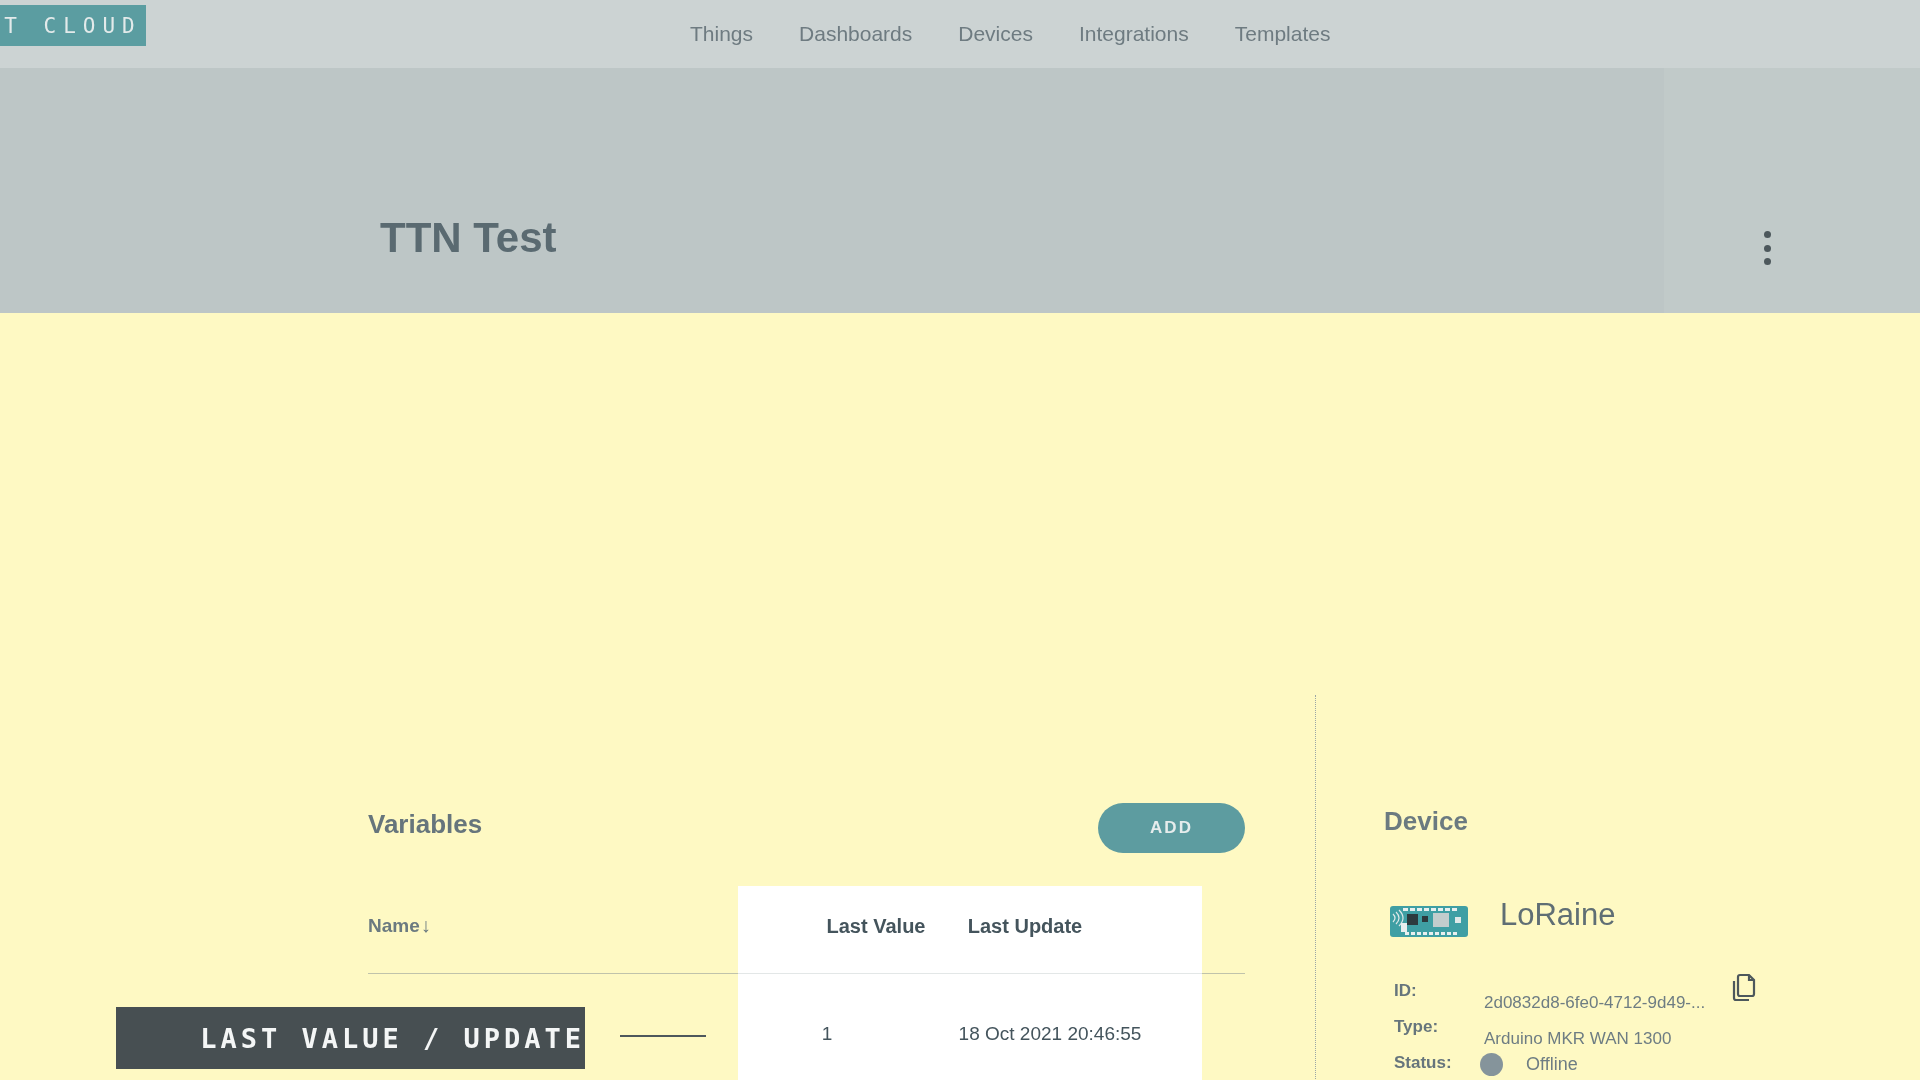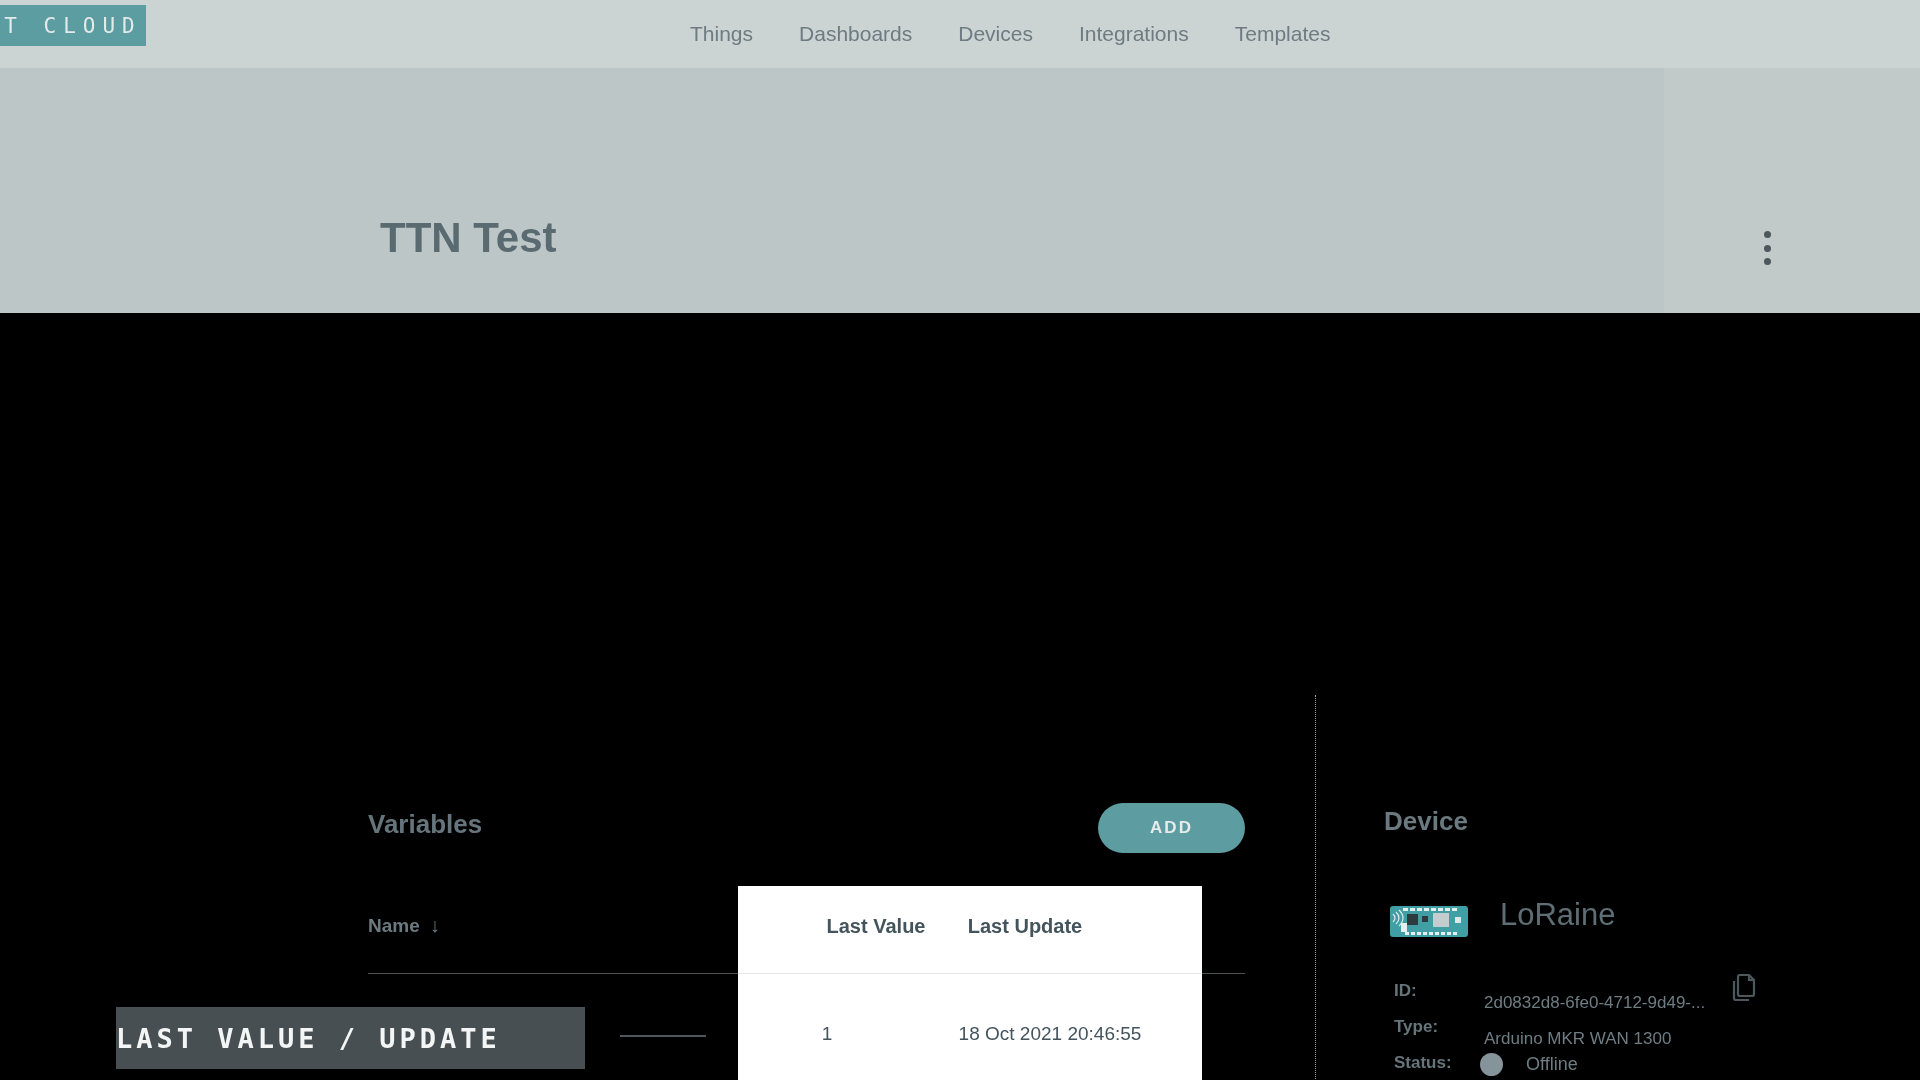--- a/index.html
+++ b/index.html
@@ -24,48 +24,48 @@
 
   .tabs { position:absolute; left:368px; top:247px; width:1422px; height:66px; display:flex; }
   .tab { flex:1; border:1px solid #a6b1b1; border-left:none; display:flex; align-items:center;
          justify-content:center; font-size:20px; color:#5f6e74; cursor:pointer;
          background:#c7d0d0;
          background-image:repeating-linear-gradient(135deg, rgba(255,255,255,0.22) 0 2px, transparent 2px 7px); }
   .tab:first-child { border-left:1px solid #a6b1b1; background:#c1cbcb; background-image:none; }
   .tabs-baseline { position:absolute; left:0; top:312px; width:1920px; height:0; border-top:1px solid #a9b4b4; }
 
   
-  .content { position:absolute; left:0; top:313px; width:1920px; height:767px; background:#000000; }
+  .content { position:absolute; left:0; top:313px; width:1920px; height:767px; background:#fef9c3; }
   .vdivider { position:absolute; left:1315px; top:382px; height:698px; width:0; border-left:1px dotted #9aa6a6; }
 
   .variables-heading { position:absolute; left:368px; top:496px; font-size:26px; font-weight:bold; color:#66757c; }
   .add-btn { position:absolute; left:1098px; top:490px; width:147px; height:50px; border-radius:25px;
              background:#5d9ca0; border:none; color:#e6ecec; font-family:"Liberation Sans",sans-serif;
              font-weight:bold; font-size:17px; letter-spacing:2px; cursor:pointer; }
 
   .name-header { position:absolute; left:368px; top:601px; font-size:19px; font-weight:bold; color:#6b7a80;
-                 cursor:pointer; display:flex; gap:10px; align-items:center; }
+                 cursor:pointer; display:flex; gap:1px; align-items:center; }
   .sort-glyph { font-weight:normal; font-size:20px; color:#6b7a80; }
 
   .gridline { position:absolute; left:368px; width:877px; height:0; border-top:1px solid rgba(140,152,152,0.55); }
   .gridline.a { top:660px; }
 
   
   .spotlight { position:absolute; left:738px; top:573px; width:464px; height:254px; background:#ffffff; }
   .spotlight .col-h { position:absolute; top:29px; width:140px; text-align:center;
                       font-size:20px; font-weight:bold; color:#44545c; white-space:nowrap; }
   .spotlight .col-h.v { left:68px; } .spotlight .col-h.u { left:217px; }
   .spotlight .line { position:absolute; left:0; right:0; height:0; border-top:1px solid #e3e7e7; }
   .spotlight .line.one { top:87px; }
   .spotlight .cell { position:absolute; top:137px; font-size:19px; color:#44545c; text-align:center; white-space:nowrap; }
   .spotlight .cell.v { left:19px; width:140px; } .spotlight .cell.u { left:192px; width:240px; }
 
   
   .tooltip { position:absolute; left:116px; top:694px; width:469px; height:62px; background:#474f52;
-             display:flex; align-items:center; justify-content:flex-start; }
+             display:flex; align-items:center; justify-content:flex-end; }
   .tooltip span { font-family:"DejaVu Sans Mono", monospace; font-weight:bold; font-size:27px;
                   letter-spacing:4px; color:#f4f6f6; white-space:nowrap; }
   .leader { position:absolute; left:620px; top:722px; width:86px; height:2px; background:#4e585c; }
 
   
   .device-heading { position:absolute; left:1384px; top:493px; font-size:26px; font-weight:bold; color:#6b7a80; }
   .board { position:absolute; left:1389px; top:592px; }
   .device-name { position:absolute; left:1500px; top:584px; font-size:31px; color:#5f6e74; }
 
   .meta-label { position:absolute; left:1394px; font-size:17px; font-weight:bold; color:#66757c; }

